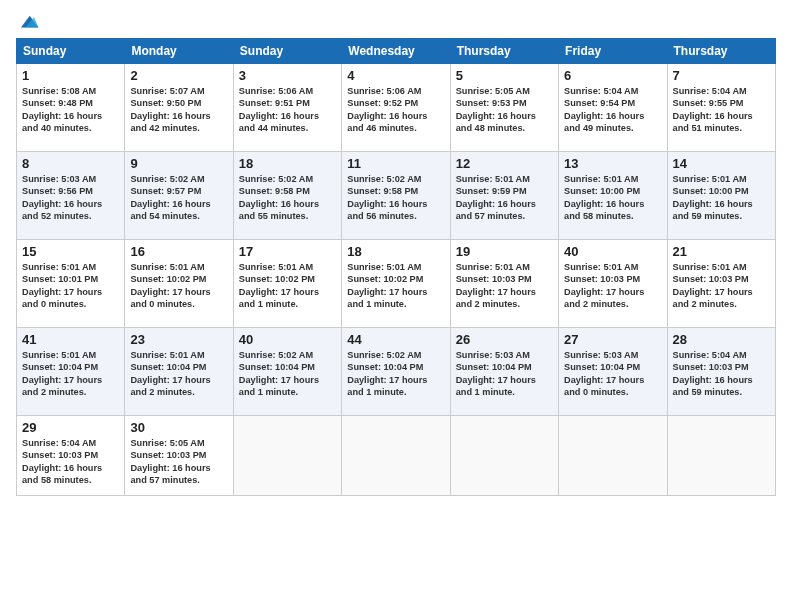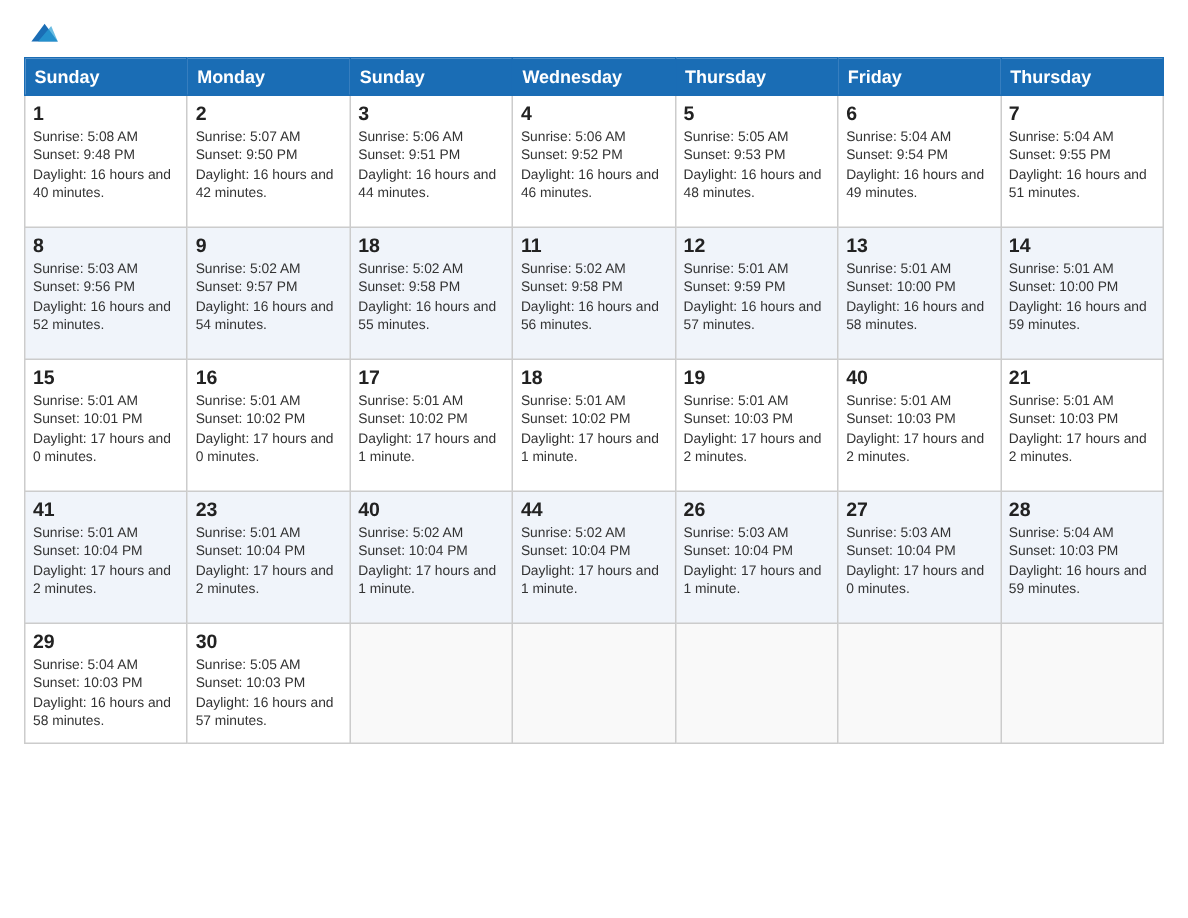--- a/index.html
+++ b/index.html
@@ -93,20 +93,21 @@
       font-size: 13px;
       font-weight: bold;
       color: #222;
       display: block;
       margin-bottom: 2px;
     }
     .cell-text {
       font-size: 9.2px;
       line-height: 1.35;
       color: #333;
+      font-weight: bold;
     }
     .empty-cell {
       background: #f9f9f9 !important;
     }
     td.last-row {
       height: 80px;
     }
   </style>
 </head>
 <body>

